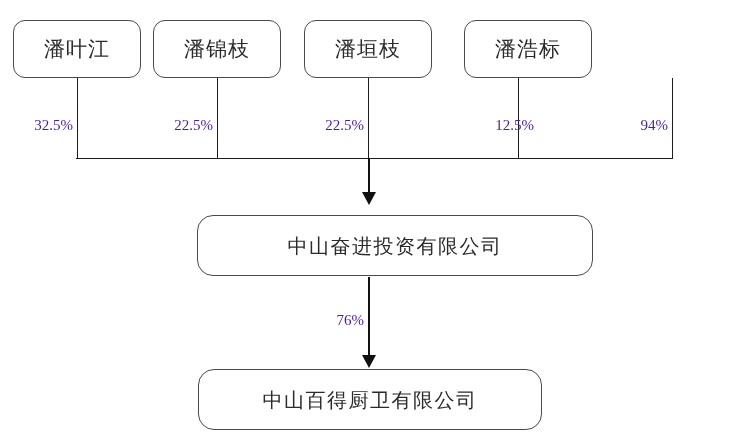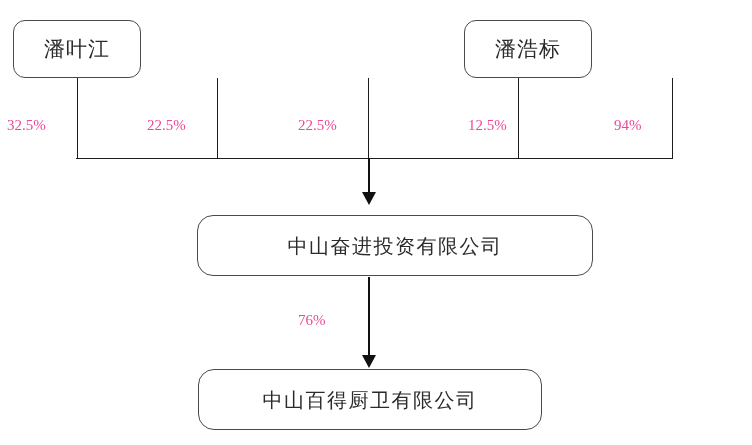--- a/index.html
+++ b/index.html
@@ -81,36 +81,43 @@
     border-left: 7px solid transparent;
     border-right: 7px solid transparent;
     border-top: 13px solid #111111;
     z-index: 2;
   }
 
   
   .pct {
     position: absolute;
     font-size: 15px;
-    color: #ec4899;
+    color: #4c1d95;
     white-space: nowrap;
+    text-align: right;
     z-index: 4;
     line-height: 1;
   }
 </style>
 </head>
 <body>
 
 <div id="canvas">
 
   <div class="node person-node" style="left:13px; top:20px;">
     <span class="node-label">潘叶江</span>
   </div>
 
+  <div class="node person-node" style="left:153px; top:20px;">
+    <span class="node-label">潘锦枝</span>
+  </div>
 
+  <div class="node person-node" style="left:304px; top:20px;">
+    <span class="node-label">潘垣枝</span>
+  </div>
 
   <div class="node person-node" style="left:454px; top:20px;margin-left:10px;">
     <span class="node-label">潘浩标</span>
   </div>
 
 
   <div class="vline" style="left:77px;  top:78px; height:81px;"></div>
   <div class="vline" style="left:217px; top:78px; height:81px;"></div>
   <div class="vline" style="left:368px; top:78px; height:81px;"></div>
   <div class="vline" style="left:518px; top:78px; height:81px;"></div>

